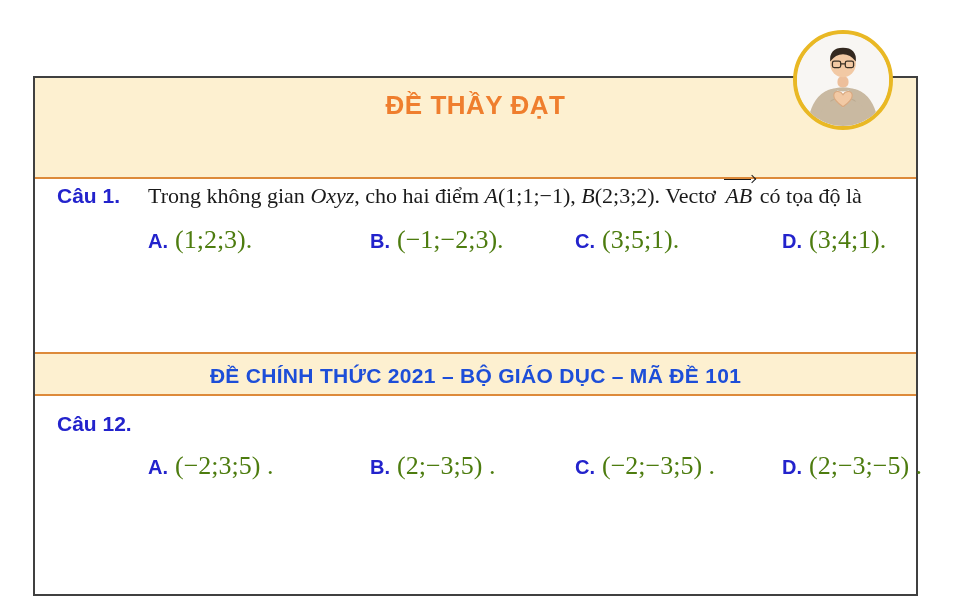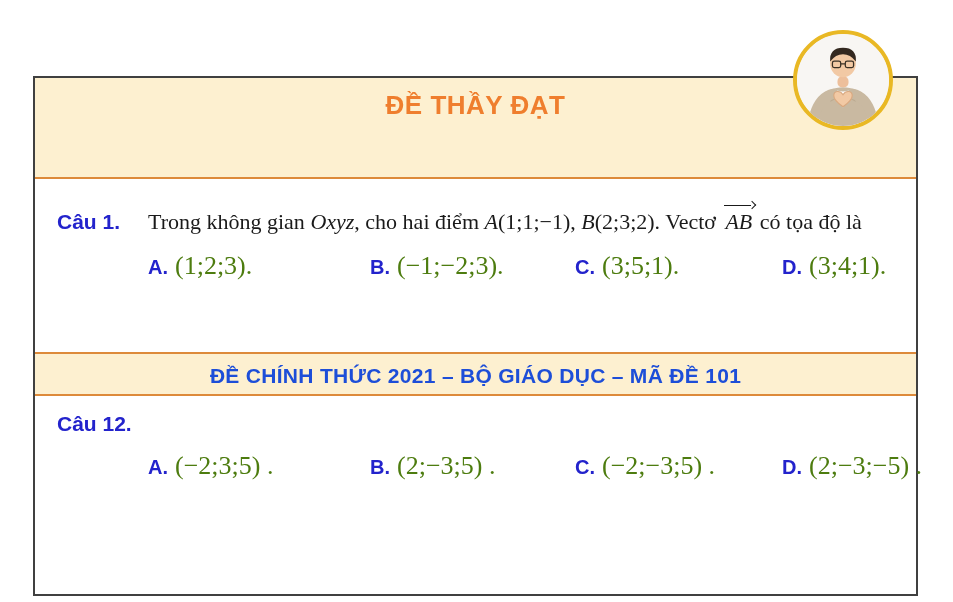--- a/index.html
+++ b/index.html
@@ -54,21 +54,21 @@
   .band-2 .band-title2 {
     color: #1d4ed8;
     font-size: 21px;
     line-height: 26px;
     letter-spacing: 0.3px;
   }
 
   
   .q-section {
     background: #ffffff;
-    padding: 28px 14px 0 22px;
+    padding: 2px 14px 0 22px;
   }
   .q-section.sec-1 { height: 173px; }
   .q-section.sec-2 { height: 198px; padding-top: 16px; }
 
   .q-row { display: flex; align-items: baseline; }
   .q-label {
     flex: 0 0 91px;
     font-family: "Liberation Sans", sans-serif;
     font-weight: bold;
     font-size: 21px;

